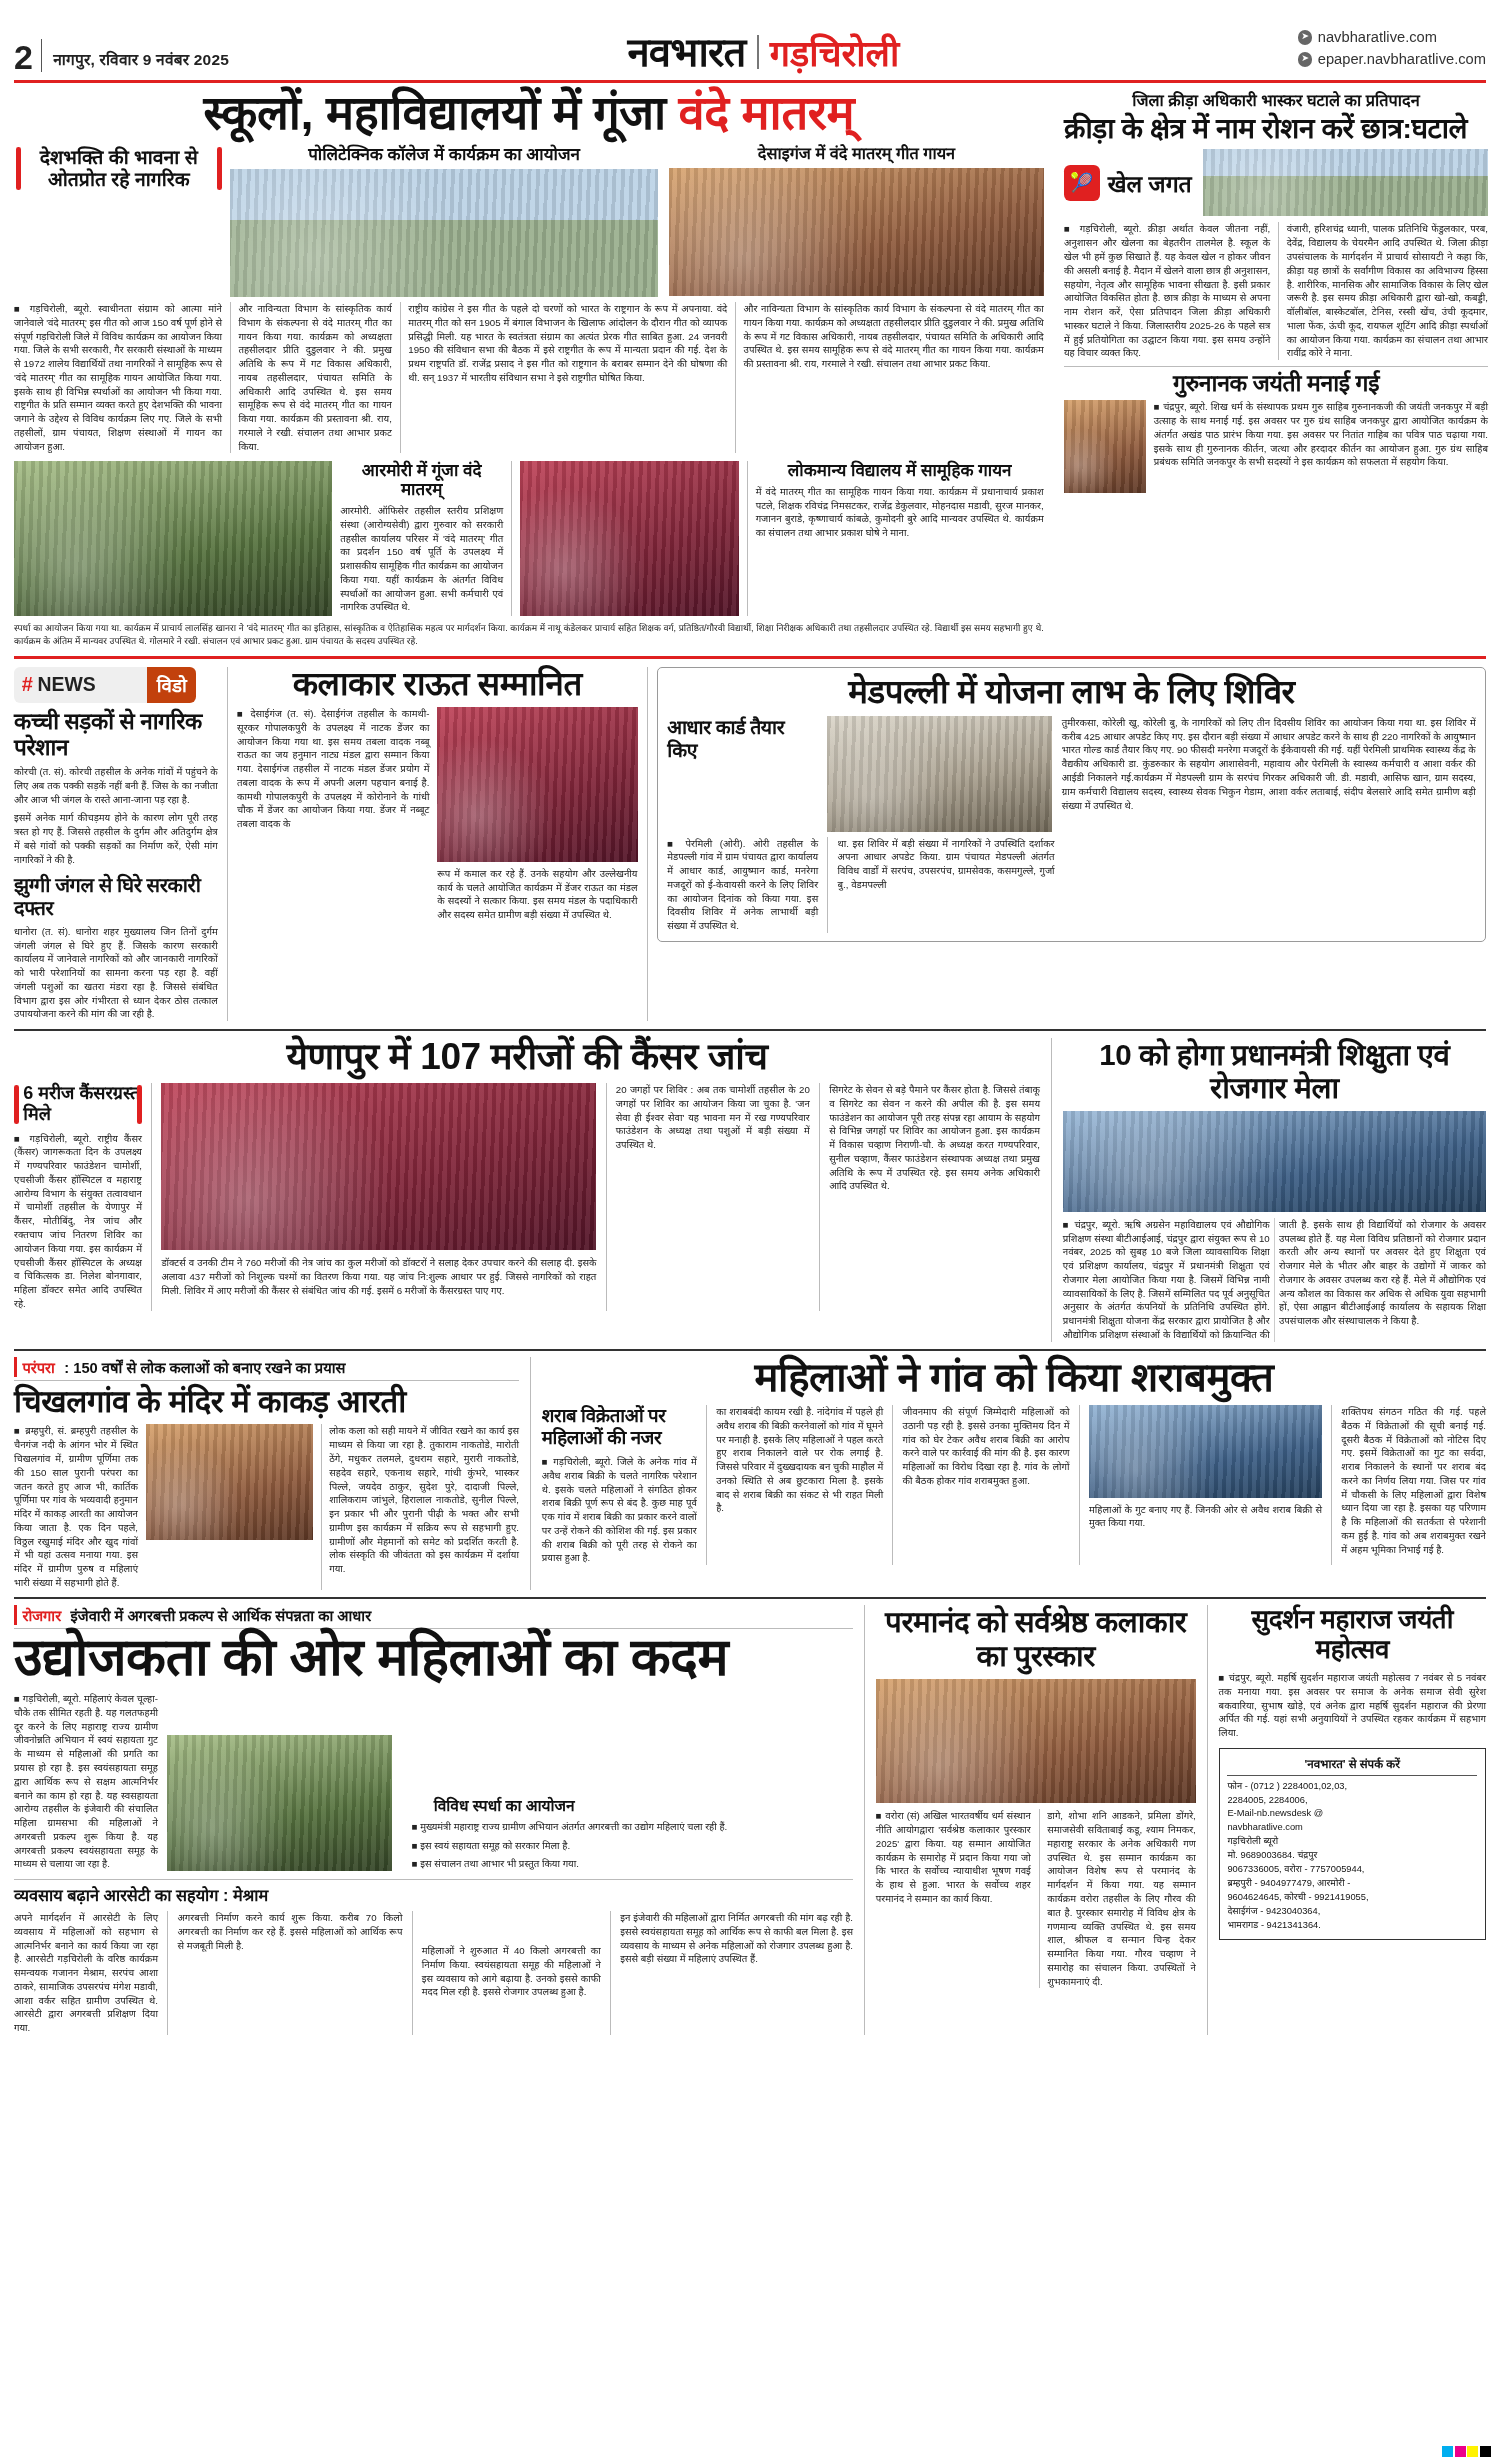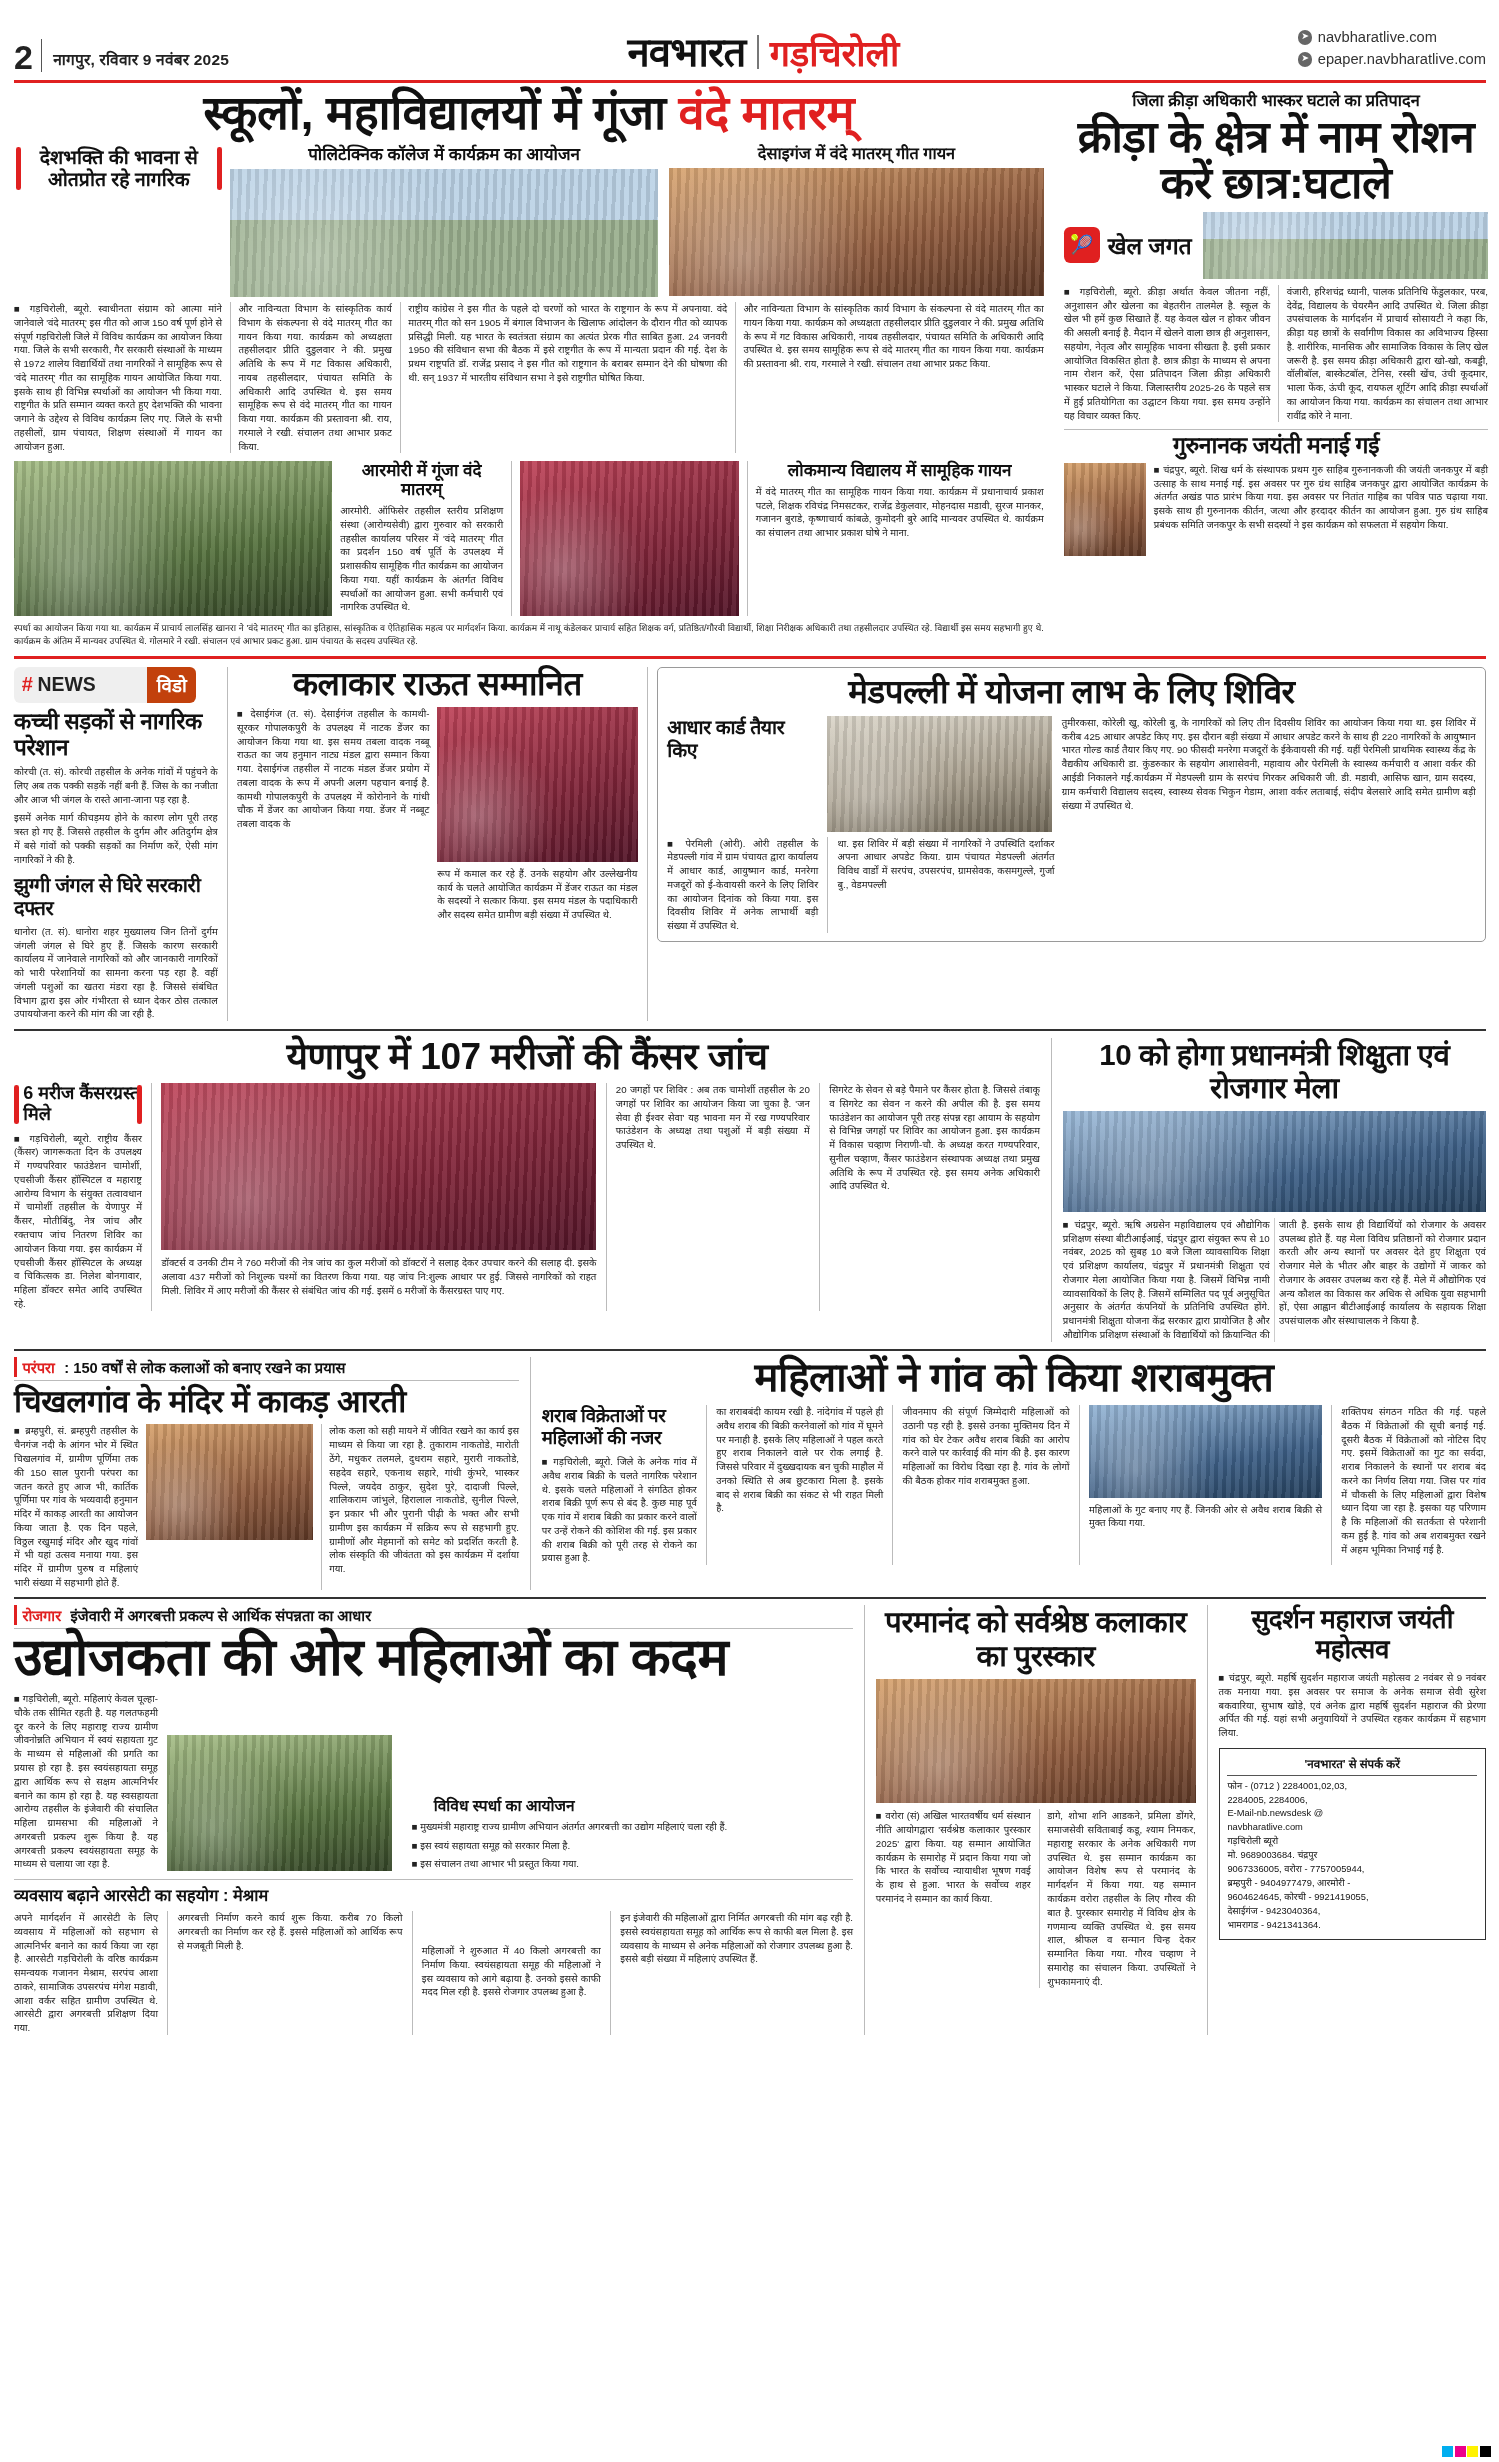--- a/index.html
+++ b/index.html
@@ -180,21 +180,21 @@
         </div>
       </div>
 
       <div class="body-txt" style="margin-top:6.2px; font-size:9px;">स्पर्धा का आयोजन किया गया था. कार्यक्रम में प्राचार्य लालसिंह खानरा ने 'वंदे मातरम्' गीत का इतिहास, सांस्कृतिक व ऐतिहासिक महत्व पर मार्गदर्शन किया. कार्यक्रम में नाथू कंडेलकर प्राचार्य सहित शिक्षक वर्ग, प्रतिष्ठित/गौरवी विद्यार्थी, शिक्षा निरीक्षक अधिकारी तथा तहसीलदार उपस्थित रहे. विद्यार्थी इस समय सहभागी हुए थे. कार्यक्रम के अंतिम में मान्यवर उपस्थित थे. गोलमारे ने रखी. संचालन एवं आभार प्रकट हुआ. ग्राम पंचायत के सदस्य उपस्थित रहे.</div>
     </div>
 
     <div class="vline"></div>
 
     <div style="width:435px; padding-left:11px;">
       <div class="kicker" style="font-size:16.3px;">जिला क्रीड़ा अधिकारी भास्कर घटाले का प्रतिपादन</div>
-      <div class="hl" style="font-size:44px; text-align:center; margin-top:3.1px;">क्रीड़ा के क्षेत्र में नाम रोशन करें छात्र:घटाले</div>
+      <div class="hl" style="font-size:28px; text-align:left; margin-top:3.1px;">क्रीड़ा के क्षेत्र में नाम रोशन करें छात्र:घटाले</div>
 
       <div style="display:flex; align-items:center; gap:11px; margin-top:6.2px;">
         <div class="khel">
           <div class="khel-ic">🎾</div>
           <div class="khel-tx">खेल जगत</div>
         </div>
         <div class="photo ph-sky" style="flex:1; height:67px;"></div>
       </div>
 
       <div style="display:flex; gap:7.8px; margin-top:6.2px;">
@@ -440,21 +440,21 @@
         <div style="flex:1;">
           <div class="body-txt">डागे, शोभा शनि आडकने, प्रमिला डोंगरे, समाजसेवी सविताबाई कडू, श्याम निमकर, महाराष्ट्र सरकार के अनेक अधिकारी गण उपस्थित थे. इस सम्मान कार्यक्रम का आयोजन विशेष रूप से परमानंद के मार्गदर्शन में किया गया. यह सम्मान कार्यक्रम वरोरा तहसील के लिए गौरव की बात है. पुरस्कार समारोह में विविध क्षेत्र के गणमान्य व्यक्ति उपस्थित थे. इस समय शाल, श्रीफल व सन्मान चिन्ह देकर सम्मानित किया गया. गौरव चव्हाण ने समारोह का संचालन किया. उपस्थितों ने शुभकामनाएं दी.</div>
         </div>
       </div>
     </div>
 
     <div class="vline"></div>
 
     <div style="flex:1; padding-left:11px;">
       <div class="hl" style="font-size:26px; text-align:center; line-height:1.15;">सुदर्शन महाराज जयंती महोत्सव</div>
-      <div class="body-txt" style="margin-top:6.2px;">■ चंद्रपुर, ब्यूरो. महर्षि सुदर्शन महाराज जयंती महोत्सव 2 नवंबर से 9 नवंबर तक मनाया गया. इस अवसर पर समाज के अनेक समाज सेवी सुरेश बकवारिया, सुभाष खोड़े, एवं अनेक द्वारा महर्षि सुदर्शन महाराज की प्रेरणा अर्पित की गई. यहां सभी अनुयायियों ने उपस्थित रहकर कार्यक्रम में सहभाग लिया.</div>
+      <div class="body-txt" style="margin-top:6.2px;">■ चंद्रपुर, ब्यूरो. महर्षि सुदर्शन महाराज जयंती महोत्सव 7 नवंबर से 5 नवंबर तक मनाया गया. इस अवसर पर समाज के अनेक समाज सेवी सुरेश बकवारिया, सुभाष खोड़े, एवं अनेक द्वारा महर्षि सुदर्शन महाराज की प्रेरणा अर्पित की गई. यहां सभी अनुयायियों ने उपस्थित रहकर कार्यक्रम में सहभाग लिया.</div>
       <div class="contactbox" style="margin-top:7.8px;">
         <div class="contact-head">'नवभारत' से संपर्क करें</div>
         <div>फोन - (0712 ) 2284001,02,03,</div>
         <div>2284005,  2284006,</div>
         <div>E-Mail-nb.newsdesk @</div>
         <div>navbharatlive.com</div>
         <div>गड़चिरोली ब्यूरो</div>
         <div>मो.  9689003684.  चंद्रपुर</div>
         <div>9067336005, वरोरा - 7757005944,</div>
         <div>ब्रम्हपुरी - 9404977479, आरमोरी -</div>

